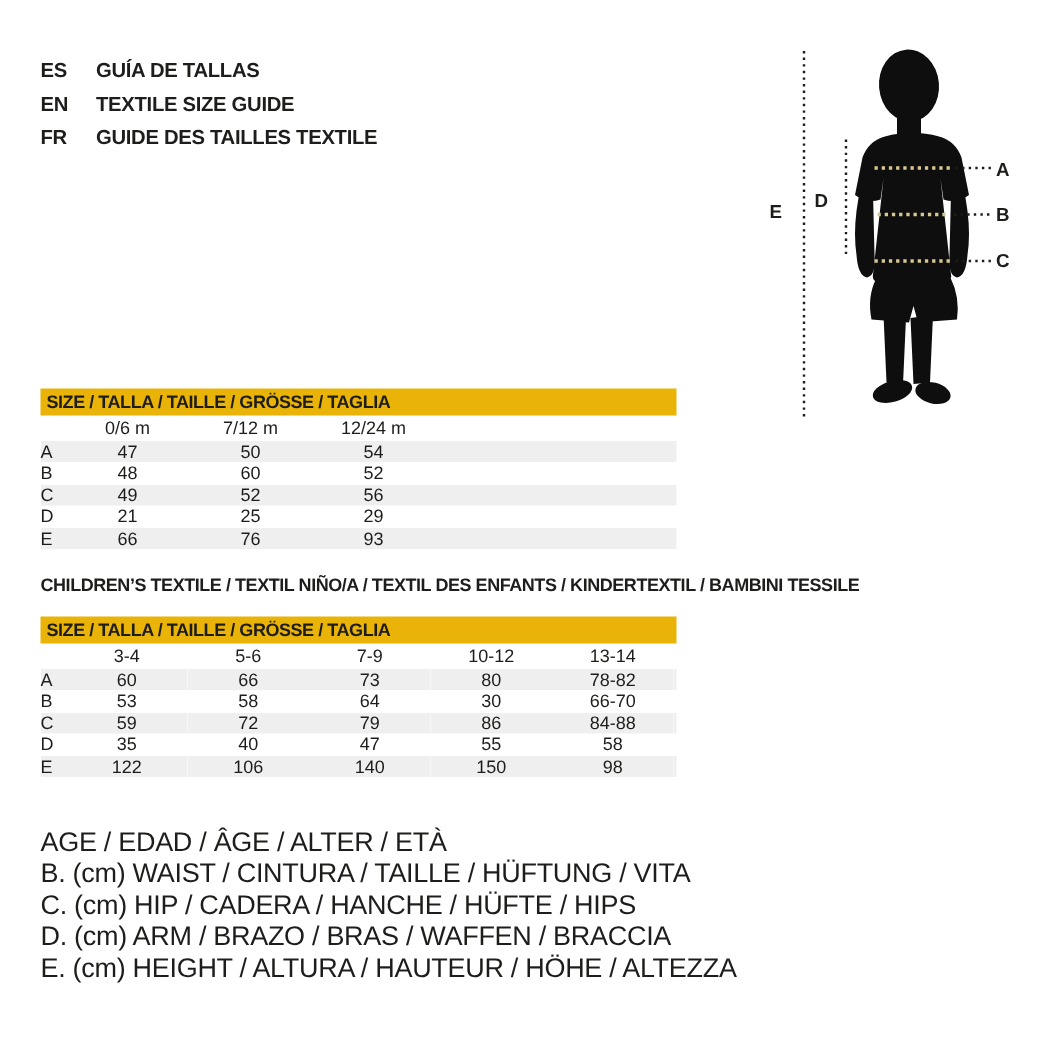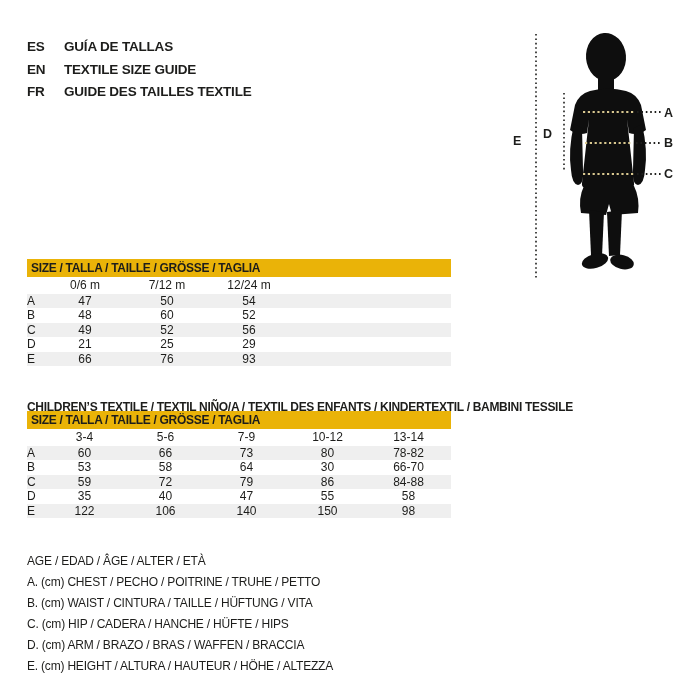--- a/index.html
+++ b/index.html
@@ -19,42 +19,42 @@
   .fig-label { position:absolute; font-size:12.5px; font-weight:700; line-height:12px; }
   .lbl-a { left:664px; top:107px; }
   .lbl-b { left:664px; top:137px; }
   .lbl-c { left:664px; top:168px; }
   .lbl-d { left:543px; top:128px; }
   .lbl-e { left:513px; top:135px; }
 
   
   .tbl-title { position:absolute; left:27px; font-size:12px; font-weight:700; letter-spacing:-0.3px; line-height:13px; white-space:nowrap; }
   .babies-title   { top:234px; }
-  .children-title { top:401px; }
+  .children-title { top:384px; }
 
   
   .tbl-wrap { position:absolute; left:27px; width:424px; }
   .babies-tbl   { top:259px; }
   .children-tbl { top:411px; }
   .tbl-bar {
     height:18px; line-height:18px; background:#eab308; font-size:12px; font-weight:700;
     letter-spacing:-0.3px; padding-left:4px; white-space:nowrap; overflow:hidden;
   }
   table { border-collapse:collapse; table-layout:fixed; width:424px; }
   th, td {
     font-size:12px; font-weight:400; text-align:center; padding:0;
     height:14.4px; line-height:14.4px; white-space:nowrap; overflow:hidden;
   }
   tr.colhead th { height:17px; line-height:17px; }
   td.rowlab { text-align:left; }
   tr.stripe td { background:#efefef; }
 
   
   .legend { position:absolute; left:27px; top:551px; }
-  .legend div, .legend li { list-style:none; font-size:12px; line-height:21px; letter-spacing:-0.2px; white-space:nowrap; }
+  .legend div, .legend li { list-style:none; font-size:18px; line-height:21px; letter-spacing:-0.2px; white-space:nowrap; }
 </style>
 </head>
 <body>
 
 <div class="canvas">
 
   <ul class="lang-list" id="lang-list">
       <li><span class="lang-code">ES</span><span>GUÍA DE TALLAS</span></li>
       <li><span class="lang-code">EN</span><span>TEXTILE SIZE GUIDE</span></li>
       <li><span class="lang-code">FR</span><span>GUIDE DES TAILLES TEXTILE</span></li>
@@ -202,21 +202,20 @@
             <td>98</td>
             <td></td>
           </tr>
         </tbody>
       </table>
   </div>
 
   <div class="legend">
     <div>AGE / EDAD / ÂGE / ALTER / ETÀ</div>
     <ul id="legend-items">
-        <li>A. (cm) CHEST / PECHO / POITRINE / TRUHE / PETTO</li>
         <li>B. (cm) WAIST / CINTURA / TAILLE / HÜFTUNG / VITA</li>
         <li>C. (cm) HIP / CADERA / HANCHE / HÜFTE / HIPS</li>
         <li>D. (cm) ARM / BRAZO / BRAS / WAFFEN / BRACCIA</li>
         <li>E. (cm) HEIGHT / ALTURA / HAUTEUR / HÖHE / ALTEZZA</li>
       </ul>
   </div>
 
 </div>
 
 </body></html>

